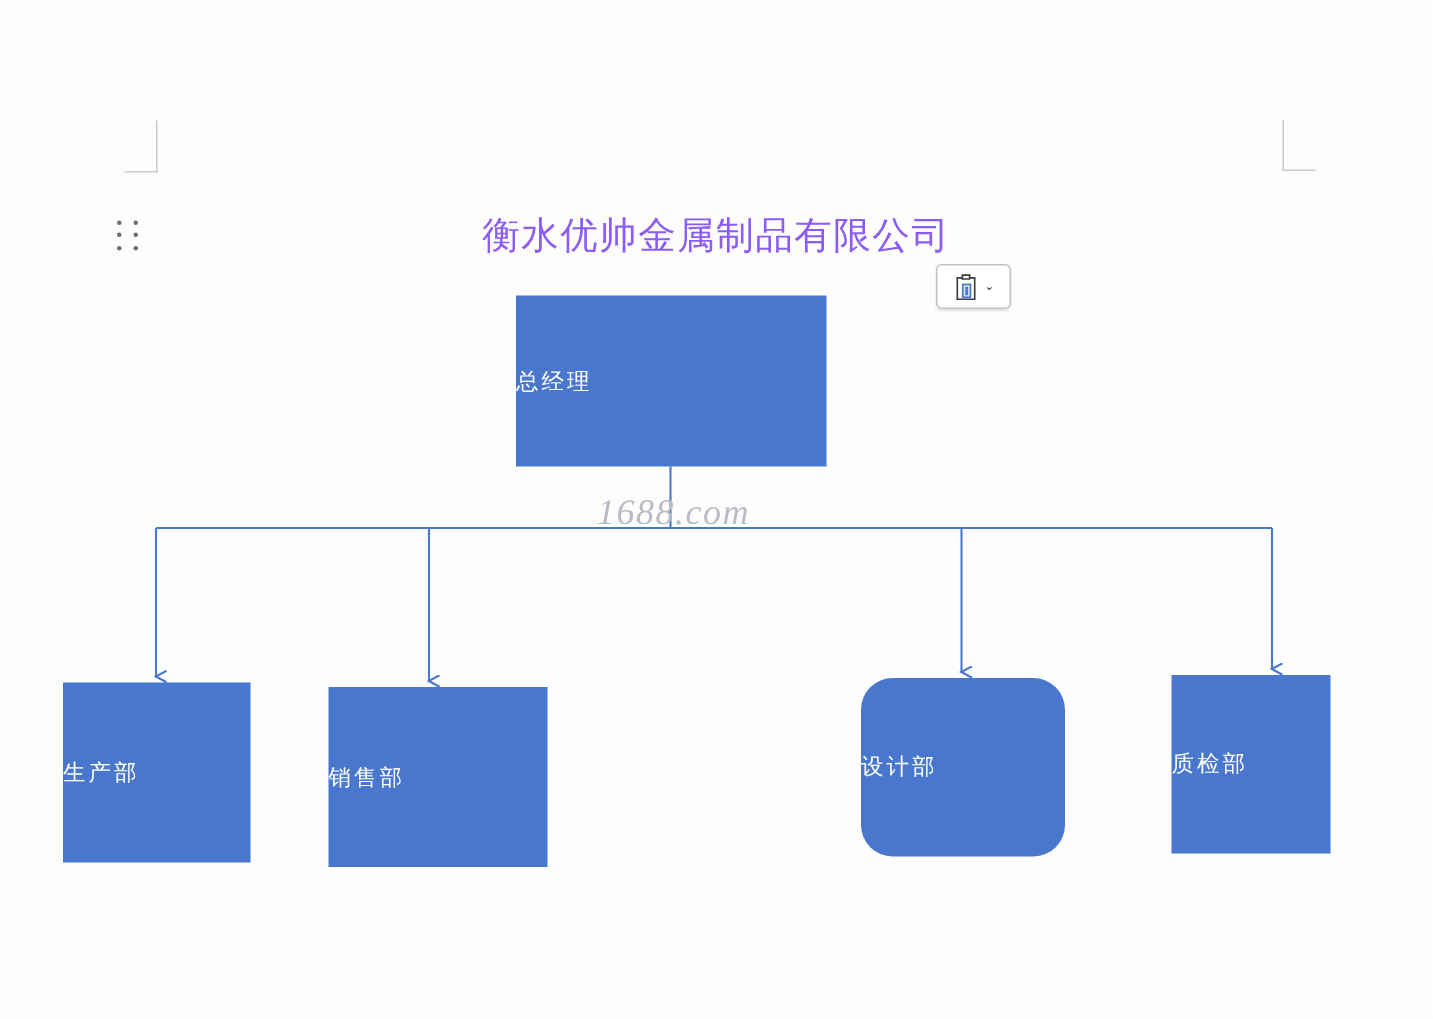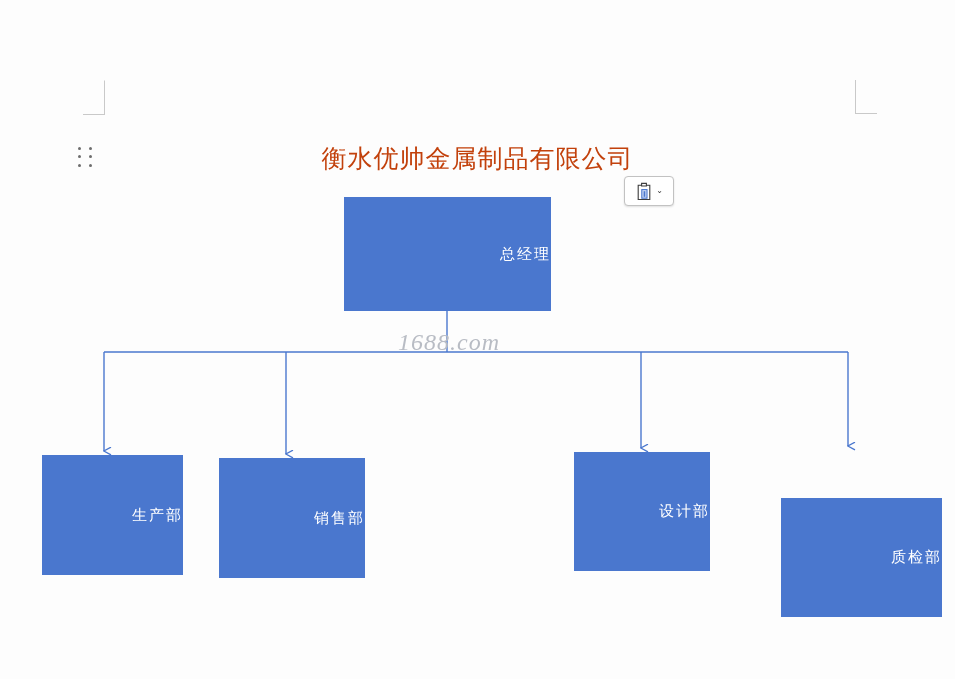--- a/index.html
+++ b/index.html
@@ -79,23 +79,23 @@
 
   
   #doc-title {
     position: absolute;
     left: 0;
     top: 142px;
     width: 955px;
     text-align: center;
     font-size: 25px;
     line-height: 32px;
-    color: #c2410c;
+    color: #8b5cf6;
     letter-spacing: 1px;
-    font-family: Liberation Sans, sans-serif;
+    font-family: Liberation Serif, serif;
     white-space: nowrap;
   }
 
   
   #paste-options {
     position: absolute;
     left: 624px;
     top: 176px;
     width: 48px;
     height: 28px;
@@ -147,21 +147,21 @@
     pointer-events: none;
   }
 
   
   .org-box {
     position: absolute;
     background: #4a77ce;
     color: #ffffff;
     display: flex;
     align-items: center;
-    justify-content: flex-end;
+    justify-content: flex-start;
     font-size: 15px;
     letter-spacing: 2px;
     font-family: "Liberation Serif", "DejaVu Serif", serif;
     cursor: default;
   }
   .org-box.root { font-size: 15px; }
 </style>
 </head>
 <body>
 
@@ -206,29 +206,29 @@
         <path d="M286,352 L286,454" stroke="#4a77ce" stroke-width="1.4" fill="none" marker-end="url(#arrow)"></path>
         <path d="M641,352 L641,448" stroke="#4a77ce" stroke-width="1.4" fill="none" marker-end="url(#arrow)"></path>
         <path d="M848,352 L848,446" stroke="#4a77ce" stroke-width="1.4" fill="none" marker-end="url(#arrow)"></path>
       </g>
   </svg>
 
   <div id="org-nodes">
       <div class="org-box root" style="left: 344px; top: 197px; width: 207px; height: 114px; background: rgb(74, 119, 206); color: rgb(255, 255, 255);">
         <span>总经理</span>
       </div>
-      <div class="org-box" style="left: 42px; top: 455px; width: 125px; height: 120px; background: rgb(74, 119, 206); color: rgb(255, 255, 255); padding-left: 16px;">
+      <div class="org-box" style="left: 42px; top: 455px; width: 125px; height: 120px; background: rgb(74, 119, 206); color: rgb(255, 255, 255);">
         <span>生产部</span>
       </div>
       <div class="org-box" style="left: 219px; top: 458px; width: 146px; height: 120px; background: rgb(74, 119, 206); color: rgb(255, 255, 255);">
         <span>销售部</span>
       </div>
-      <div class="org-box" style="left: 574px; top: 452px; width: 136px; height: 119px; background: rgb(74, 119, 206); color: rgb(255, 255, 255);">
+      <div class="org-box" style="left: 574px; top: 452px; width: 136px; height: 119px; background: rgb(74, 119, 206); color: rgb(255, 255, 255); border-radius: 21px;">
         <span>设计部</span>
       </div>
-      <div class="org-box" style="left: 781px; top: 450px; width: 161px; height: 119px; background: rgb(74, 119, 206); color: rgb(255, 255, 255); margin-top: 48px;">
+      <div class="org-box" style="left: 781px; top: 450px; width: 106px; height: 119px; background: rgb(74, 119, 206); color: rgb(255, 255, 255);">
         <span>质检部</span>
       </div>
     </div>
 
   <div id="watermark">1688.com</div>
 
 </div>
 
 </body></html>

